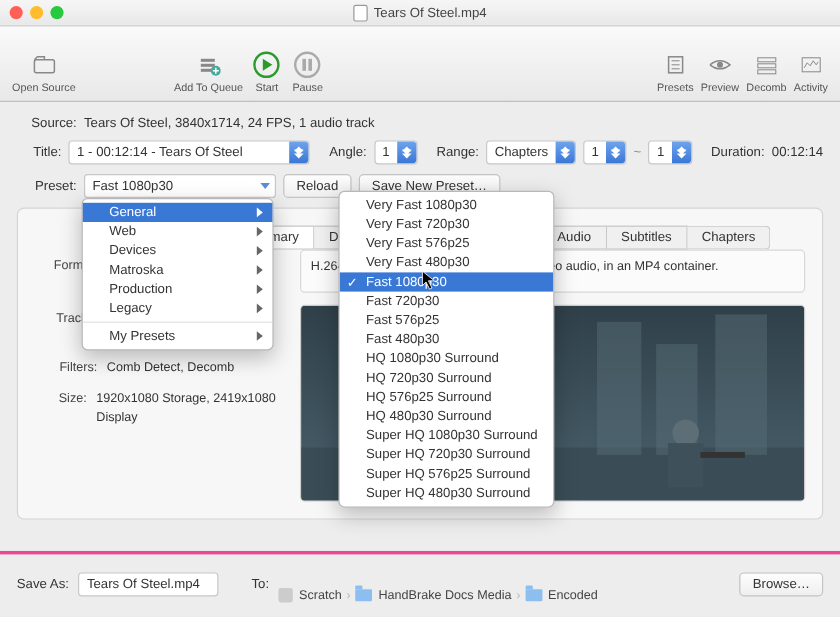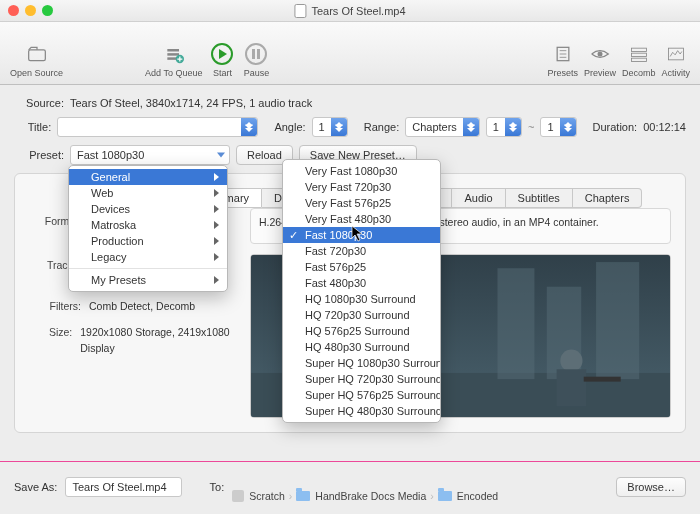--- a/index.html
+++ b/index.html
@@ -37,37 +37,37 @@
 .tabs { display: flex; gap: 0; margin-left: 160px; }
 .tab { padding: 3px 12px; border: 1px solid #c8c8c8; background: #f0f0f0; font-size: 11px; }
 .tab.active { background: #fff; }
 .tab:first-child { border-radius: 4px 0 0 4px; } .tab:last-child { border-radius: 0 4px 4px 0; } .tab + .tab { border-left: none; }
 .info-left { position: absolute; left: 18px; top: 40px; width: 200px; font-size: 10.5px; line-height: 1.5; }
 .info-left .ir { display: flex; margin-bottom: 10px; }
 .info-left .il { width: 48px; color: #444; text-align: right; margin-right: 8px; }
 .desc-box { position: absolute; left: 235px; top: 34px; right: 14px; border: 1px solid #d8d8d8; background: #fbfbfb; border-radius: 4px; padding: 6px 8px; font-size: 10.5px; line-height: 1.35; height: 36px; }
 .preview { position: absolute; left: 235px; top: 80px; right: 14px; bottom: 14px; border: 1px solid #ccc; border-radius: 4px; background: linear-gradient(180deg,#2a3842,#38525f 40%,#4a6470); overflow: hidden; }
 .preview svg { width: 100%; height: 100%; }
-.bottom { padding: 10px 14px 12px; display: flex; align-items: center; gap: 8px; border-top: 1px solid #ec4899; background: #ededed; }
+.bottom { padding: 10px 14px 12px; display: flex; align-items: center; gap: 8px; border-top: 3px solid #ec4899; background: #ededed; }
 .textfield { background: #fff; border: 1px solid #c8c8c8; border-radius: 3px; height: 20px; padding: 0 6px; display: flex; align-items: center; font-size: 11px; flex: 1; }
 .path { display: flex; align-items: center; gap: 2px; font-size: 10.5px; color: #444; margin-top: 18px; }
 .path .chev { color: #bbb; margin: 0 2px; }
 .folder { width: 14px; height: 10px; background: #8cbef0; border-radius: 1px; position: relative; display: inline-block; margin-right: 3px; }
 .folder::before { content: ""; position: absolute; top: -3px; left: 0; width: 6px; height: 3px; background: #8cbef0; border-radius: 1px 1px 0 0; }
 .disk { width: 12px; height: 12px; background: #ccc; border-radius: 2px; display: inline-block; margin-right: 3px; }
 
 .menu { position: absolute; background: #fff; border: 1px solid #b8b8b8; border-radius: 5px; box-shadow: 0 6px 18px rgba(0,0,0,0.25); font-size: 11px; padding: 3px 0; z-index: 10; }
 .menu-item { padding: 2px 20px 2px 22px; position: relative; white-space: nowrap; }
 .menu-item.sub::after { content: ""; position: absolute; right: 8px; top: 50%; transform: translateY(-50%); border-left: 5px solid #666; border-top: 4px solid transparent; border-bottom: 4px solid transparent; }
 .menu-item.highlight { background: #3a78d6; color: #fff; }
 .menu-item.highlight.sub::after { border-left-color: #fff; }
 .menu-item.check::before { content: "✓"; position: absolute; left: 6px; }
 .menu-sep { height: 1px; background: #e2e2e2; margin: 3px 0; }
 .menu.level1 { left: 54px; top: 0; width: 160px; }
-.menu.level2 { left: 214px; top: -6px; width: 159px; max-height: 270px; overflow: hidden; }
+.menu.level2 { left: 214px; top: -6px; width: 180px; max-height: 270px; overflow: hidden; }
 .preset-wrap { position: absolute; left: 0; top: 0; }
 .cursor { position: absolute; width: 14px; height: 18px; pointer-events: none; z-index: 20; }
 </style>
 </head>
 <body>
 
 <div class="window">
   <div class="titlebar">
     <div class="traffic">
       <div class="tl red"></div>
@@ -163,20 +163,21 @@
   </div>
 
   <div class="content">
     <div class="row">
       <span class="label w50">Source:</span>
       <span>Tears Of Steel, 3840x1714, 24 FPS, 1 audio track</span>
     </div>
     <div class="row">
       <span class="label w50">Title:</span>
       <div class="select blue-end" style="width:260px">
+          <span>1 - 00:12:14 - Tears Of Steel</span>
           <span class="end"></span>
         </div>
       <span class="label" style="margin-left:10px">Angle:</span>
       <div class="select blue-end" style="width:38px">
           <span>1</span>
           <span class="end"></span>
         </div>
       <span class="label" style="margin-left:10px">Range:</span>
       <div class="select blue-end" style="width:76px">
           <span>Chapters</span>

